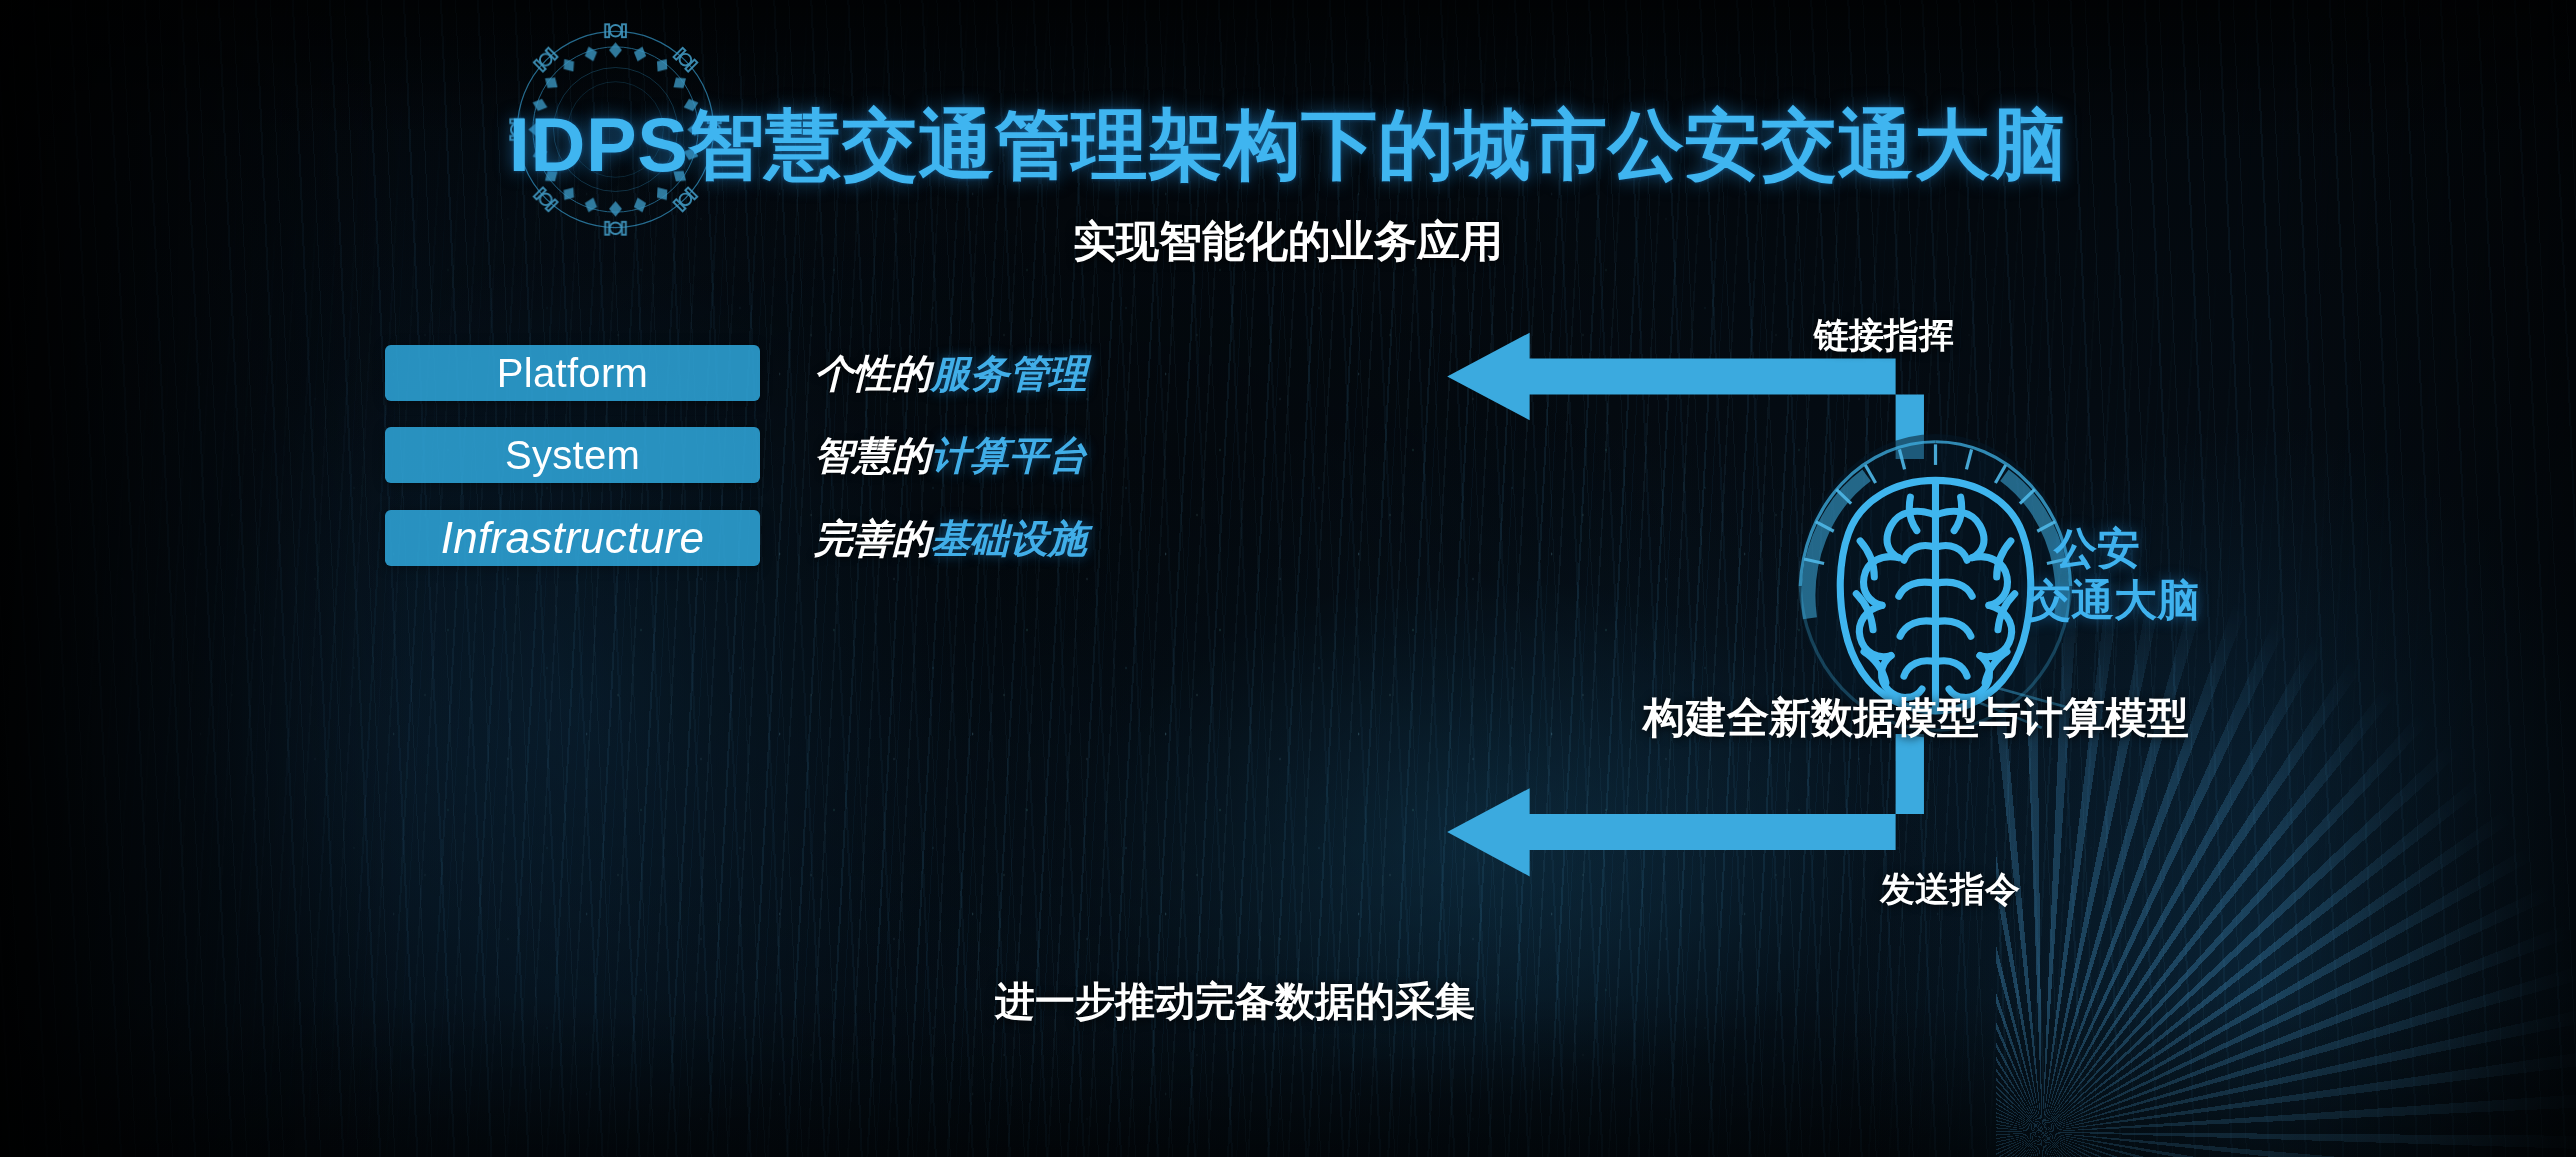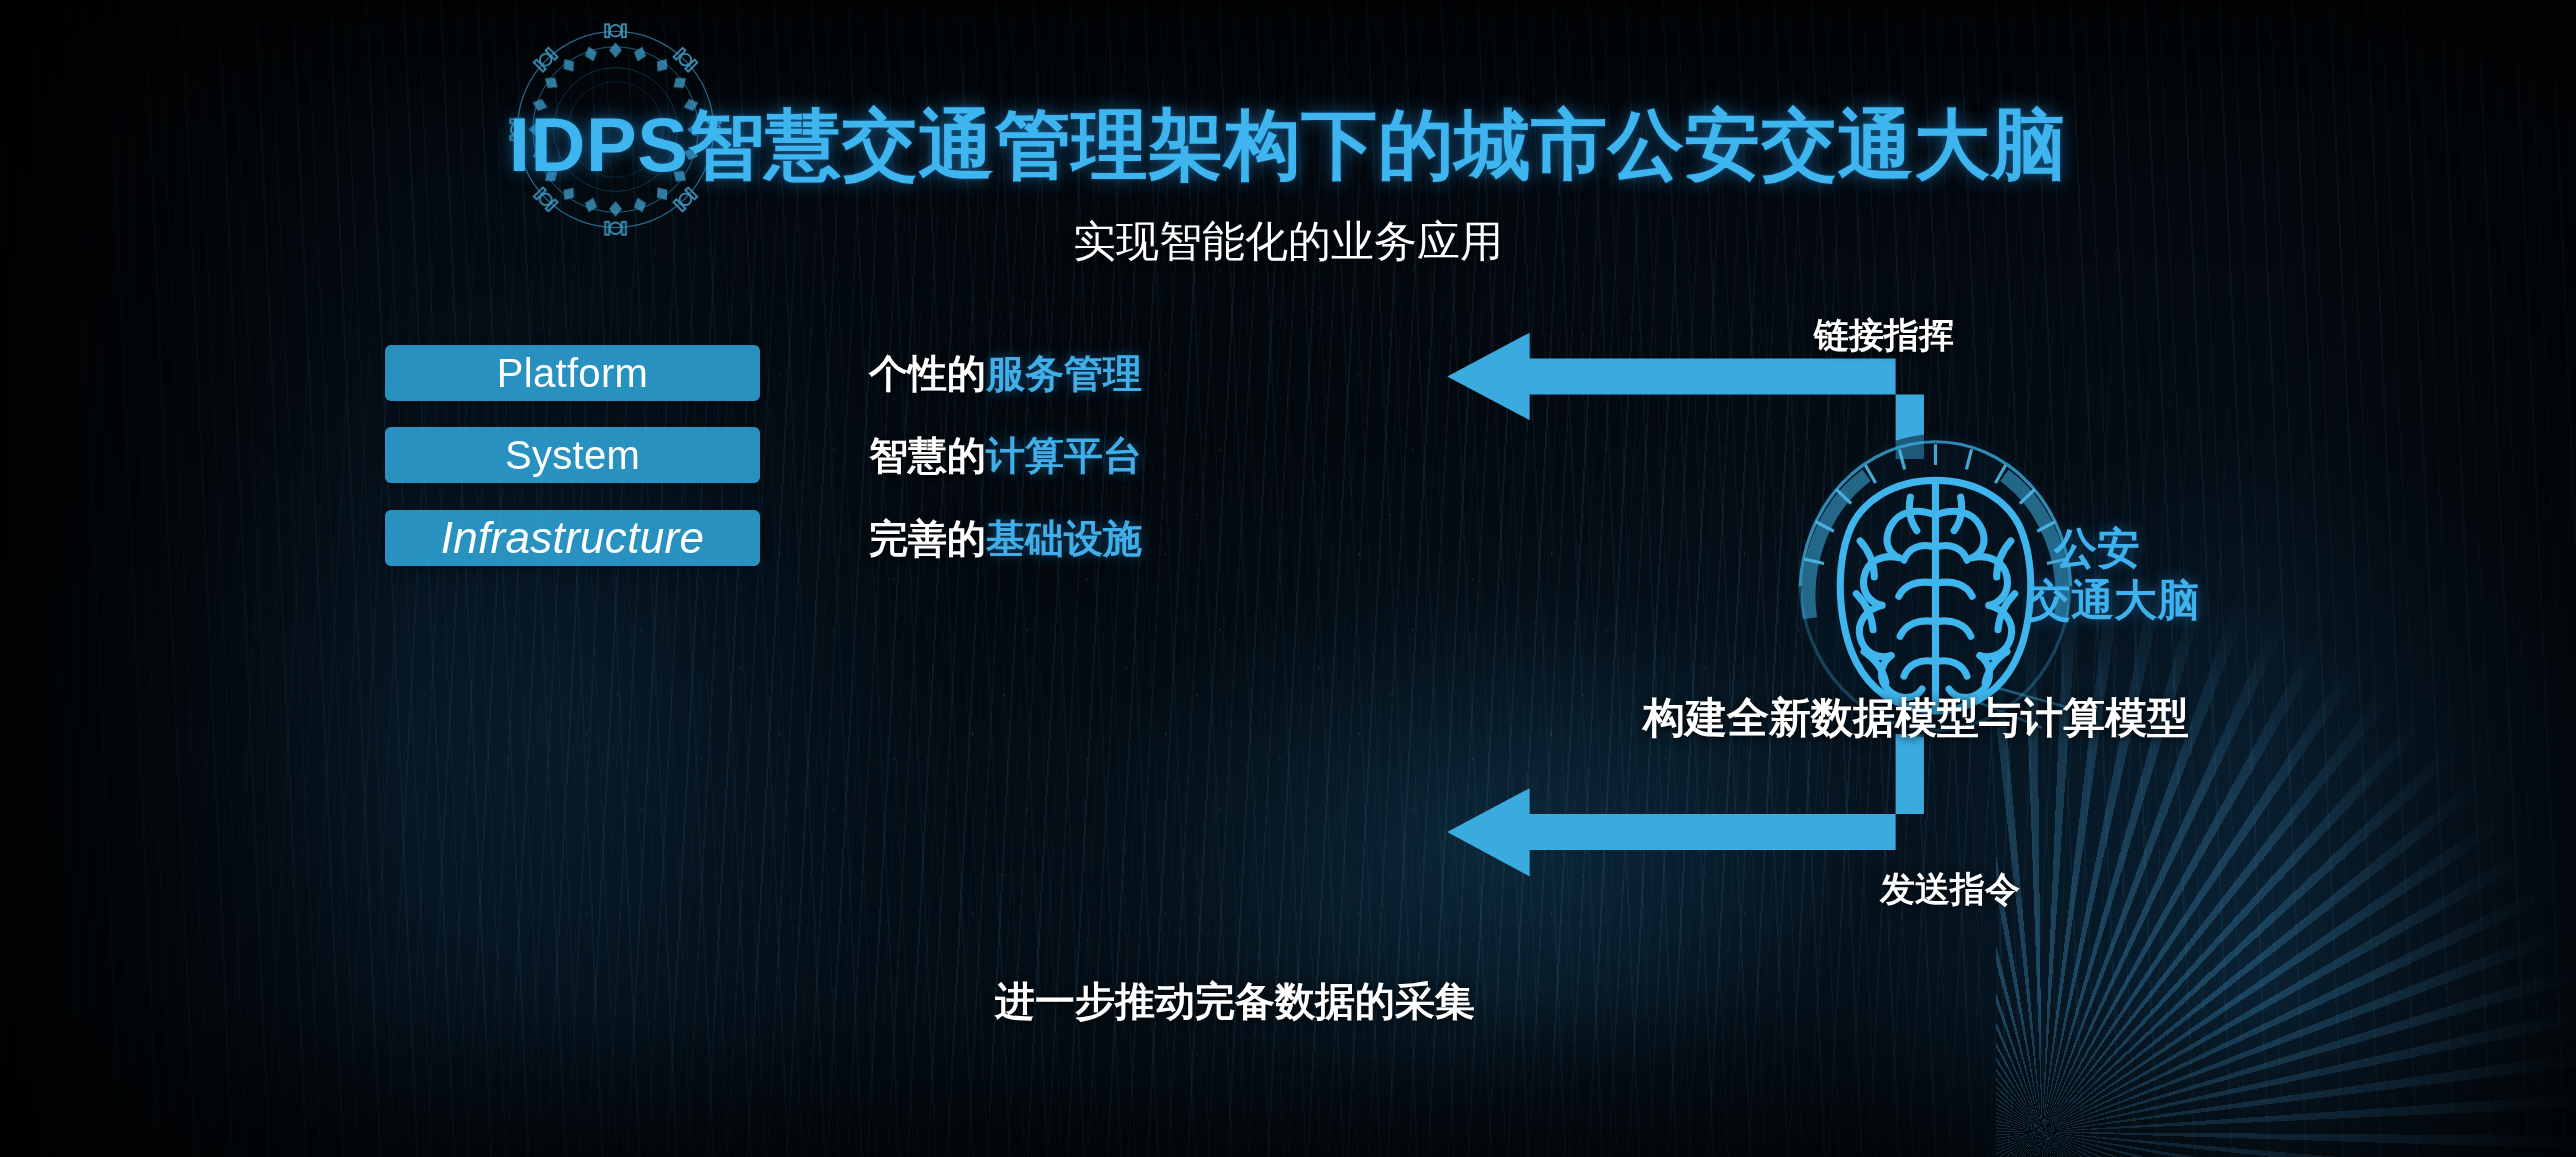--- a/index.html
+++ b/index.html
@@ -93,42 +93,42 @@
     position:absolute;left:0;top:95px;width:2576px;
     text-align:center;
     font-size:76px;font-weight:bold;letter-spacing:0.6px;
     color:#3FB5F0;
     text-shadow:0 0 18px rgba(40,150,225,.55), 0 0 3.9px rgba(25,110,180,.5);
     white-space:nowrap;
   }
   .subtitle{
     position:absolute;left:0;top:213px;width:2576px;
     text-align:center;
-    font-size:43px;font-weight:normal;color:#ffffff;
+    font-size:43px;font-weight:bold;color:#ffffff;
     text-shadow:0 1.3px 9px rgba(0,0,0,.85);
     white-space:nowrap;
   }
 
   
   .layer-stack{position:absolute;left:385px;top:345px;width:375px;}
   .layer-box{
     width:375px;height:56px;margin-bottom:26.4px;
     background:rgba(46,166,219,.86);
     border-radius:5.8px;
     display:flex;align-items:center;justify-content:center;
     box-shadow:0 1.3px 11.6px rgba(0,0,0,.35);
   }
   .layer-box-label{
     color:#ffffff;font-size:40px;font-weight:400;letter-spacing:0.3px;
     line-height:1;white-space:nowrap;
   }
   .layer-box.is-wide .layer-box-label{font-size:44px;font-style:italic;}
 
   
-  .desc-list{position:absolute;left:869px;top:346px;}
+  .desc-list{position:absolute;left:814px;top:346px;font-style:italic;}
   .desc-row{
     height:56px;margin-bottom:26.4px;display:flex;align-items:center;
     white-space:nowrap;
   }
   .desc-plain{color:#ffffff;font-size:39px;font-weight:bold;text-shadow:0 1.3px 7.7px rgba(0,0,0,.8);}
   .desc-accent{color:#41AEE8;font-size:39px;font-weight:bold;text-shadow:0 0 11.6px rgba(35,130,200,.6),0 1.3px 6.4px rgba(0,0,0,.7);}
 
   
   .arrow-top{position:absolute;left:1433px;top:330px;width:509px;height:129px;}
   .arrow-bottom{position:absolute;left:1433px;top:734px;width:509px;height:145px;}

